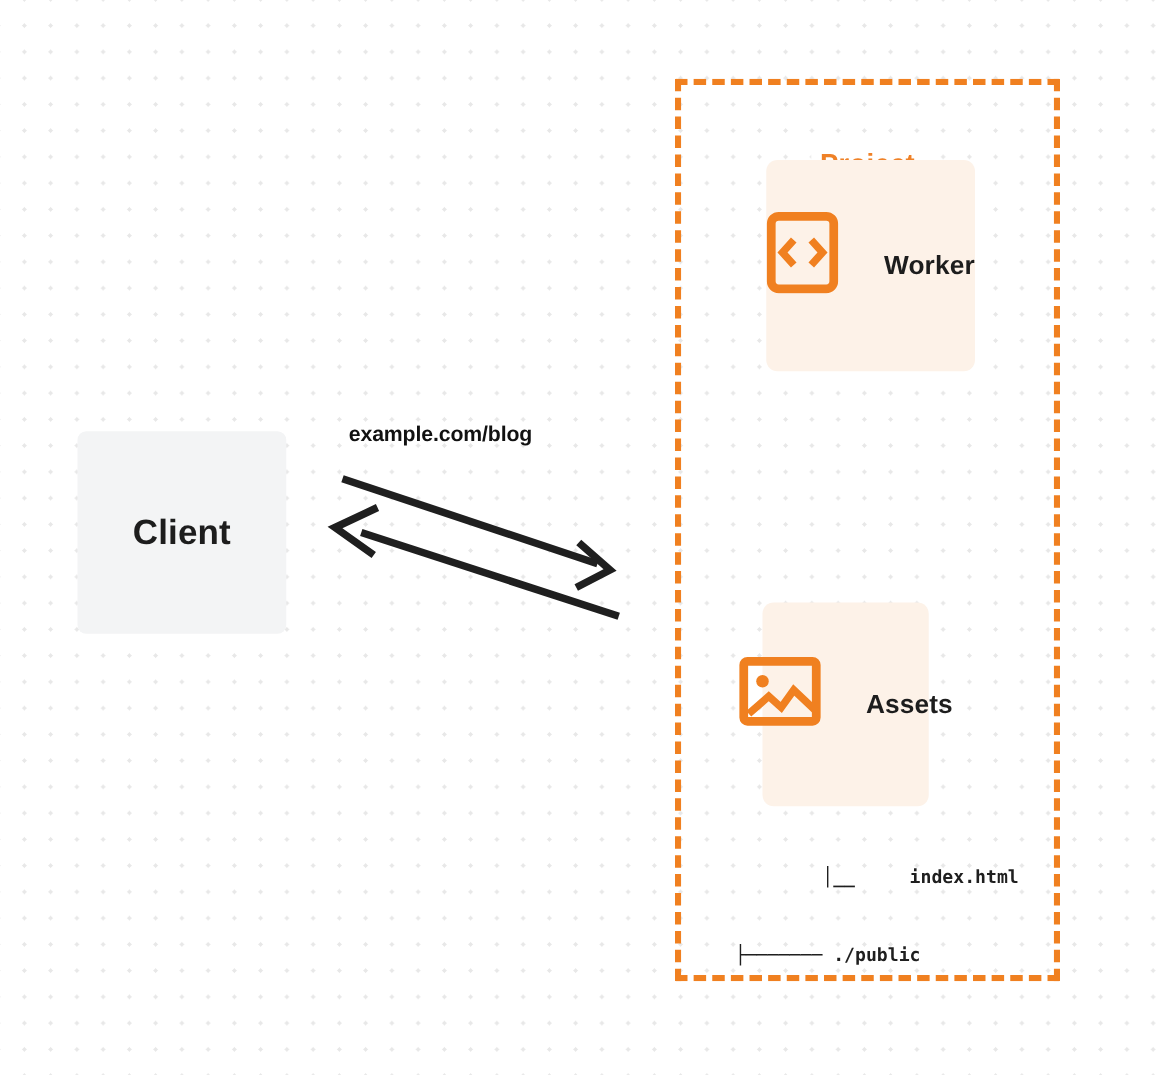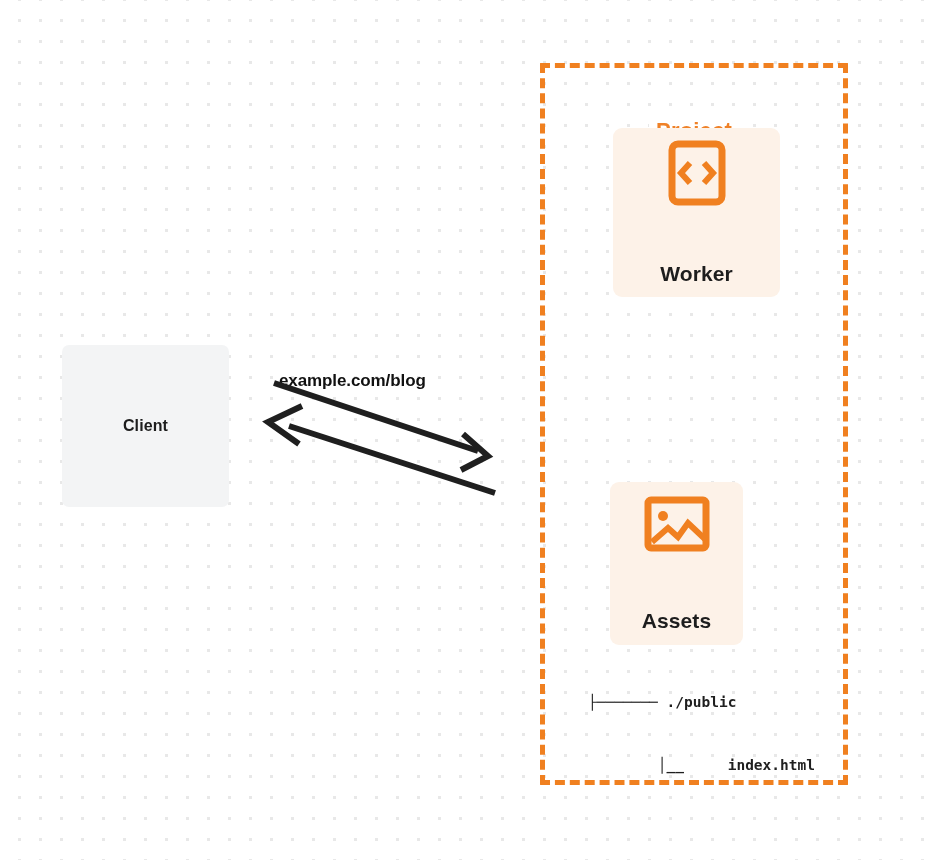--- a/index.html
+++ b/index.html
@@ -31,37 +31,36 @@
     top: 345px;
     width: 167px;
     height: 162px;
     background-color: #f3f4f5;
     border-radius: 7px;
     display: flex;
     align-items: center;
     justify-content: center;
   }
   #client-node .node-title {
-    font-size: 16px;
+    font-size: 28px;
     font-weight: bold;
     color: #1d1d1d;
     letter-spacing: 0.1px;
   }
 
   
   #request-label {
     position: absolute;
     left: 279px;
     top: 338px;
     font-size: 17px;
     font-weight: bold;
     color: #111111;
     letter-spacing: -0.1px;
     white-space: nowrap;
-    margin-top: 33px;
   }
 
   
   #arrows-layer {
     position: absolute;
     left: 0;
     top: 0;
     width: 938px;
     height: 860px;
     pointer-events: none;
@@ -91,21 +90,20 @@
     letter-spacing: 0.2px;
     white-space: nowrap;
   }
 
   
   .resource-card {
     position: absolute;
     background-color: #fdf2e8;
     border-radius: 9px;
     display: flex;
-    flex-direction: column;
     align-items: center;
     justify-content: center;
     gap: 36px;
   }
   #worker-card {
     left: 613px;
     top: 128px;
     width: 167px;
     height: 169px;
   }
@@ -186,18 +184,18 @@
       <svg width="66" height="58" viewBox="0 0 66 58">
         <rect x="4" y="5" width="58" height="48" rx="3" ry="3" fill="none" stroke="#f08020" stroke-width="7"></rect>
         <circle cx="19" cy="21" r="5" fill="#f08020"></circle>
         <polyline points="8,47 24,33 34,42 44,28 62,45" fill="none" stroke="#f08020" stroke-width="6" stroke-linecap="butt" stroke-linejoin="miter"></polyline>
       </svg>
     </span>
     <span class="card-title">Assets</span>
   </div>
 
   <div id="file-tree">
+    <div class="tree-line">        │__     index.html</div>
     <div class="tree-line">├─────── ./public</div>
-    <div class="tree-line">        │__     index.html</div>
     
   </div>
 
 </div>
 
 </body></html>

